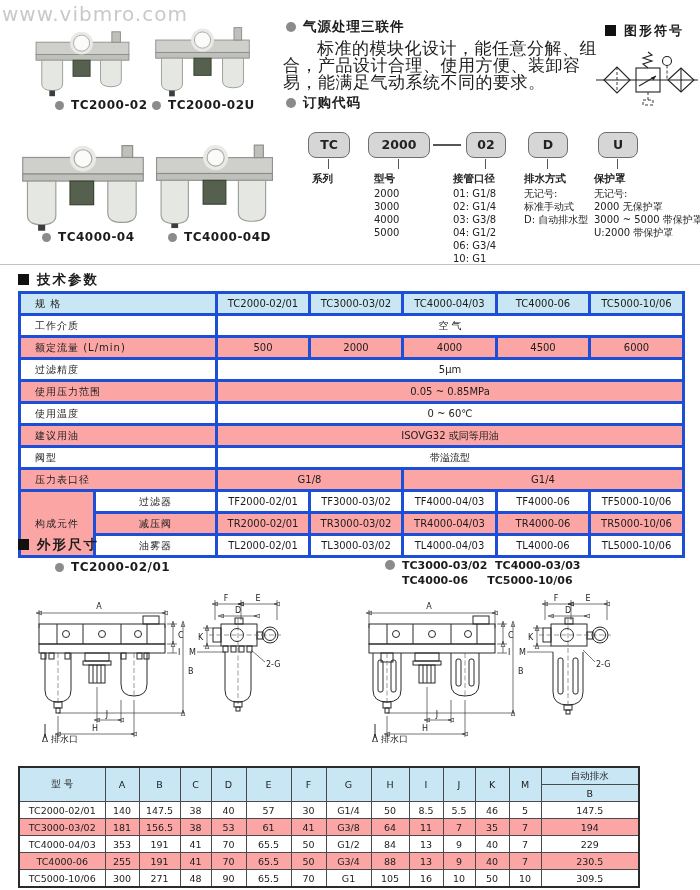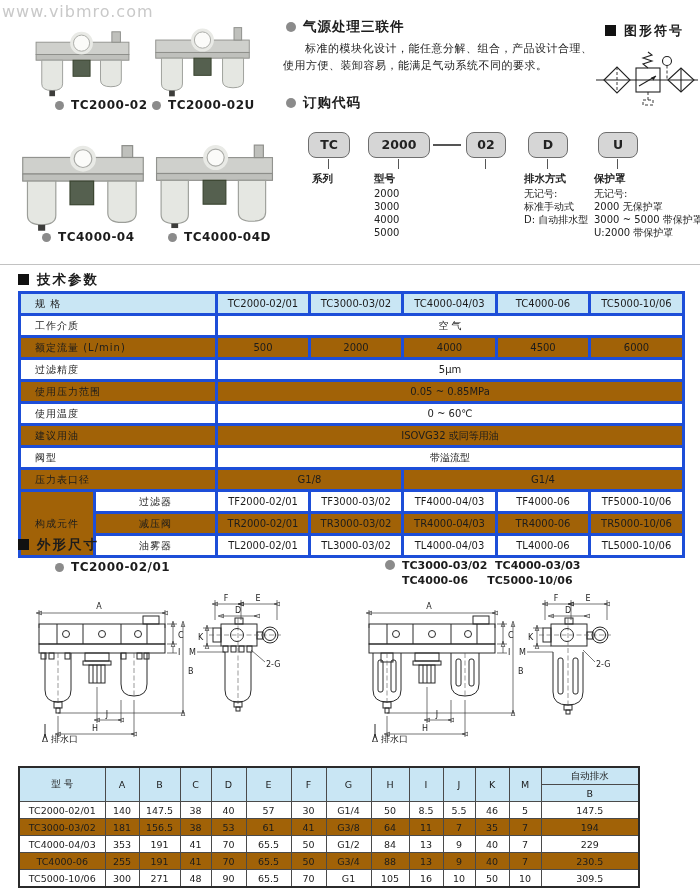--- a/index.html
+++ b/index.html
@@ -1,44 +1,44 @@
 <!DOCTYPE html>
 <html><head>
 <meta charset="utf-8">
 <style>
   html,body{margin:0;padding:0;background:#fff;}
   .page{position:relative;width:700px;height:890px;background:#ffffff;overflow:hidden;
         font-family:"DejaVu Sans","Liberation Sans",sans-serif;color:#1c1c1c;}
   .abs{position:absolute;}
   
-  .watermark{color:#c9c9c9;font-size:16px;letter-spacing:1px;}
+  .watermark{color:#c9c9c9;font-size:20px;letter-spacing:1px;}
   
   .bullet{display:inline-block;width:10px;height:10px;border-radius:50%;background:#8b8b8b;margin-right:7px;vertical-align:-1px;}
   .sq{display:inline-block;width:11px;height:11px;background:#111;margin-right:8px;vertical-align:-1px;}
   .sec-title{font-size:13.5px;font-weight:bold;letter-spacing:2px;text-align:center;}
   .prod-label{font-size:12px;font-weight:600;letter-spacing:0.5px;white-space:nowrap;}
   .prod-label .bullet{width:9px;height:9px;}
   
   .intro-title{font-size:13.5px;font-weight:bold;letter-spacing:1px;}
-  .intro-body{font-size:11px;line-height:17px;text-indent:2em;letter-spacing:0.5px;}
+  .intro-body{font-size:17px;line-height:17px;text-indent:2em;letter-spacing:0.5px;}
   
   .code-box{position:absolute;height:24px;background:#d6d6d6;border:1.5px solid #6e6e6e;border-radius:8px;
             text-align:center;font-size:12.5px;font-weight:600;line-height:24px;color:#222;}
   .stub{position:absolute;width:1px;background:#555;}
   .dash-link{position:absolute;height:1.5px;background:#555;}
   .oc-col{position:absolute;font-size:10px;line-height:13px;white-space:nowrap;color:#222;}
   .oc-col .lab{font-weight:600;font-size:10.5px;margin-bottom:2px;}
   
   table{border-collapse:collapse;table-layout:fixed;}
   .tech,.dimtab{border:2px solid #2b2b2b;}
   .tech td{border:3px solid #1d4ed8;font-size:10px;height:19px;text-align:center;padding:0 2px;overflow:hidden;white-space:nowrap;}
   .tech td.lbl{text-align:left;padding-left:14px;letter-spacing:1px;}
   .tech td.lbl2{text-align:center;letter-spacing:1px;}
   .hd{background:#c9e6f4;}
-  .pale{background:#a16207;}
+  .pale{background:#fca5a5;}
   .white{background:#ffffff;}
   .dimtab th,.dimtab td{border:1px solid #4a4a4a;font-size:9.5px;height:16px;text-align:center;padding:0 1px;overflow:hidden;white-space:nowrap;font-weight:normal;}
   .dimtab th{background:#c9e6f4;}
   
   .draw line,.draw path,.draw rect,.draw circle,.draw polyline{stroke:#2a2a2a;fill:none;stroke-width:1;}
   .draw .dim{stroke:#3a3a3a;stroke-width:0.7;}
   .draw .cl{stroke:#555;stroke-width:0.6;stroke-dasharray:5 2.5;}
   .draw text{fill:#1c1c1c;font-size:8px;font-family:"DejaVu Sans",sans-serif;stroke:none;}
   .caption2{font-size:11px;font-weight:600;line-height:15px;white-space:pre;}
   
@@ -151,20 +151,29 @@
 
   <div class="oc-col" style="left:312px;top:172px;">
     <div class="lab">系列</div>
   </div>
   <div class="oc-col" style="left:374px;top:172px;">
     <div class="lab">型号</div>
     <div>2000</div>
     <div>3000</div>
     <div>4000</div>
     <div>5000</div>
+  </div>
+  <div class="oc-col" style="left:453px;top:172px;">
+    <div class="lab">接管口径</div>
+    <div>01: G1/8</div>
+    <div>02: G1/4</div>
+    <div>03: G3/8</div>
+    <div>04: G1/2</div>
+    <div>06: G3/4</div>
+    <div>10: G1</div>
   </div>
   <div class="oc-col" style="left:524px;top:172px;">
     <div class="lab">排水方式</div>
     <div>无记号:</div>
     <div>标准手动式</div>
     <div>D: 自动排水型</div>
   </div>
   <div class="oc-col" style="left:594px;top:172px;">
     <div class="lab">保护罩</div>
     <div>无记号:</div>

